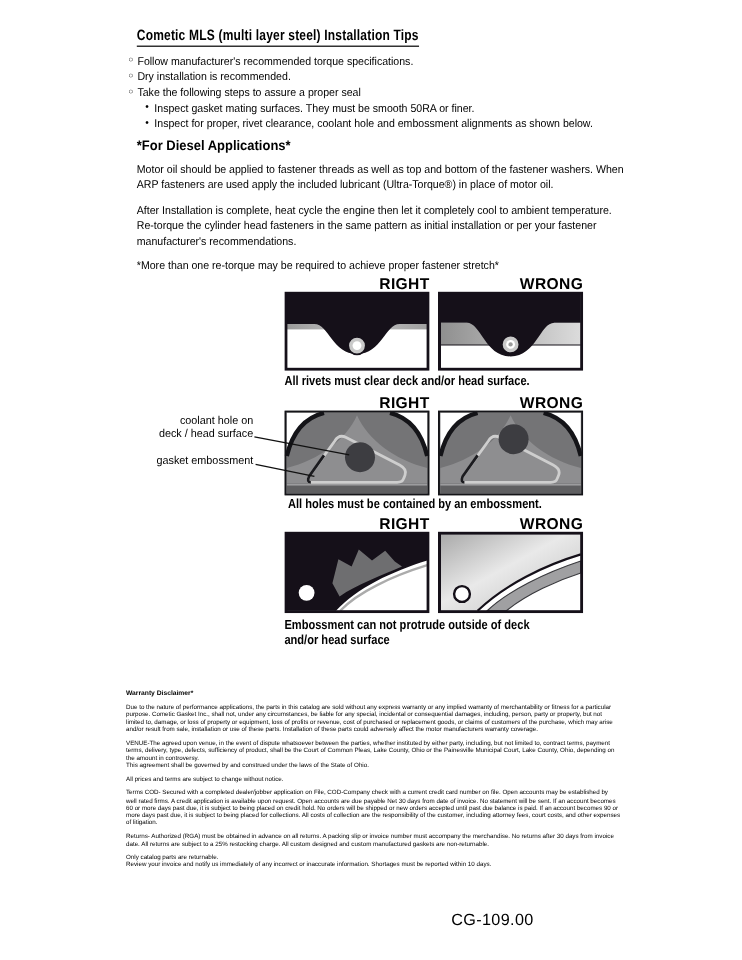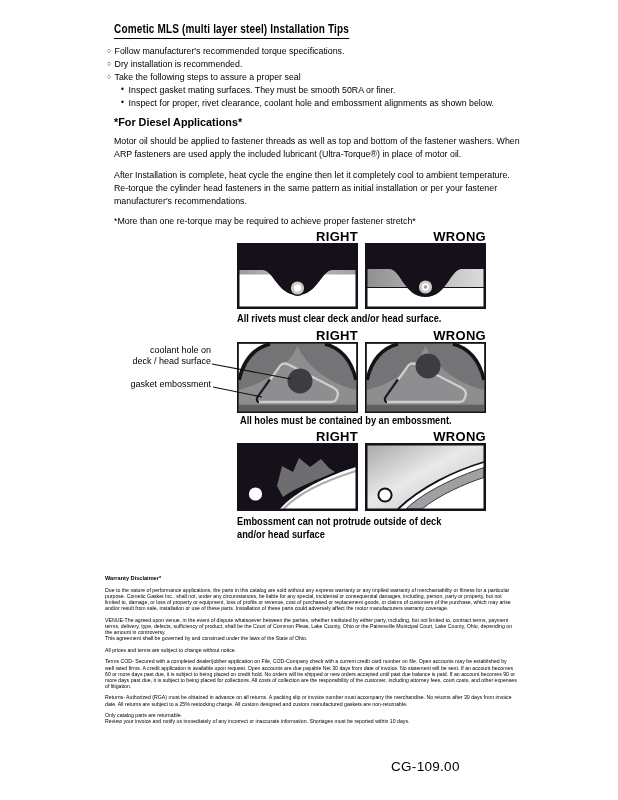--- a/index.html
+++ b/index.html
@@ -34,21 +34,21 @@
   .callout { position:absolute; width:116px; text-align:right;
              font-size:9.4px; line-height:11px;
              transform:scaleX(0.96); transform-origin:right top; }
   .connector { position:absolute; z-index:5; pointer-events:none; }
 
   .disclaimer { position:absolute; left:105px; top:575px; width:412px;
                 font-size:5.2px; line-height:6.1px; }
   .disc-head { font-weight:bold; font-size:5.6px; margin:0 0 6px 0; }
   .disc-para { margin:0 0 5.5px 0; }
 
-  .footer-code { position:absolute; left:391px; top:759px;
+  .footer-code { position:absolute; left:376px; top:759px;
                  font-size:13.5px; letter-spacing:0.3px; }
 </style>
 </head>
 <body>
 
 <div class="page">
 
   <h1 class="title">Cometic MLS (multi layer steel) Installation Tips</h1>
 
   <div class="tips">

